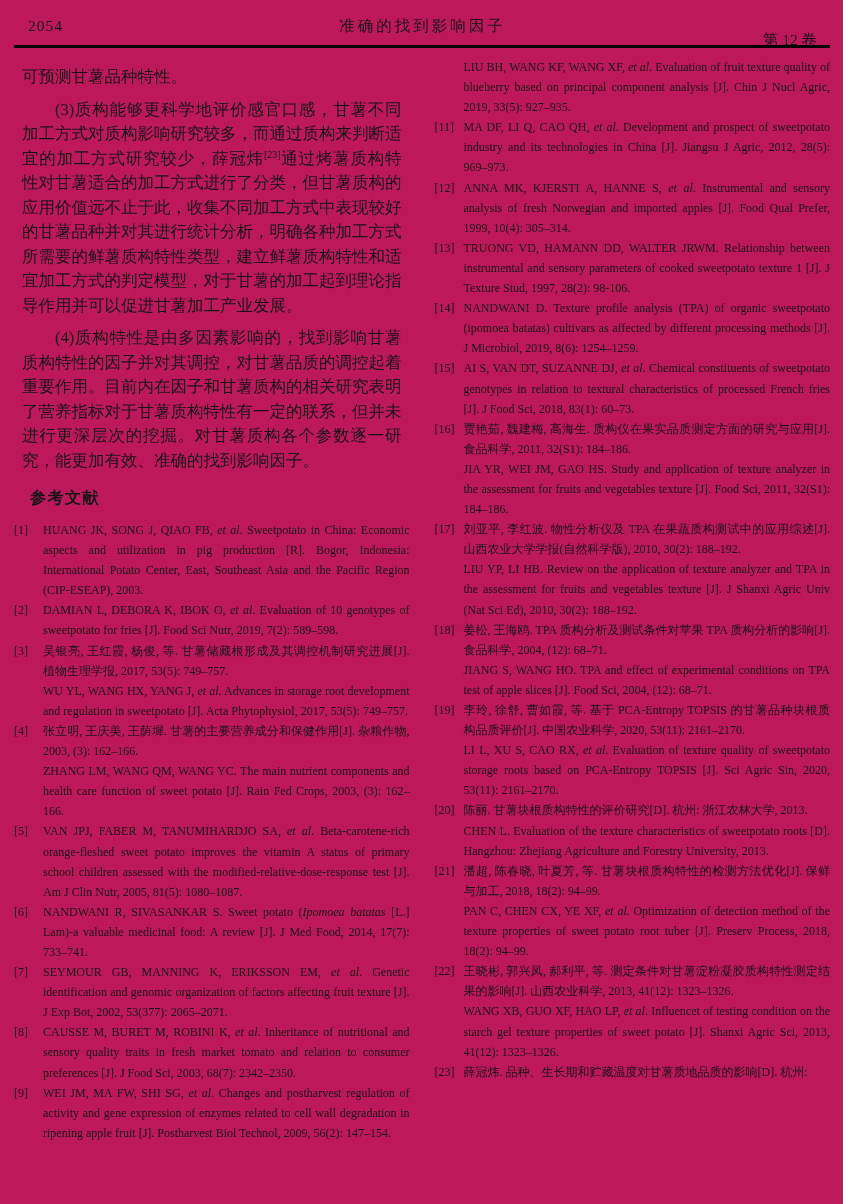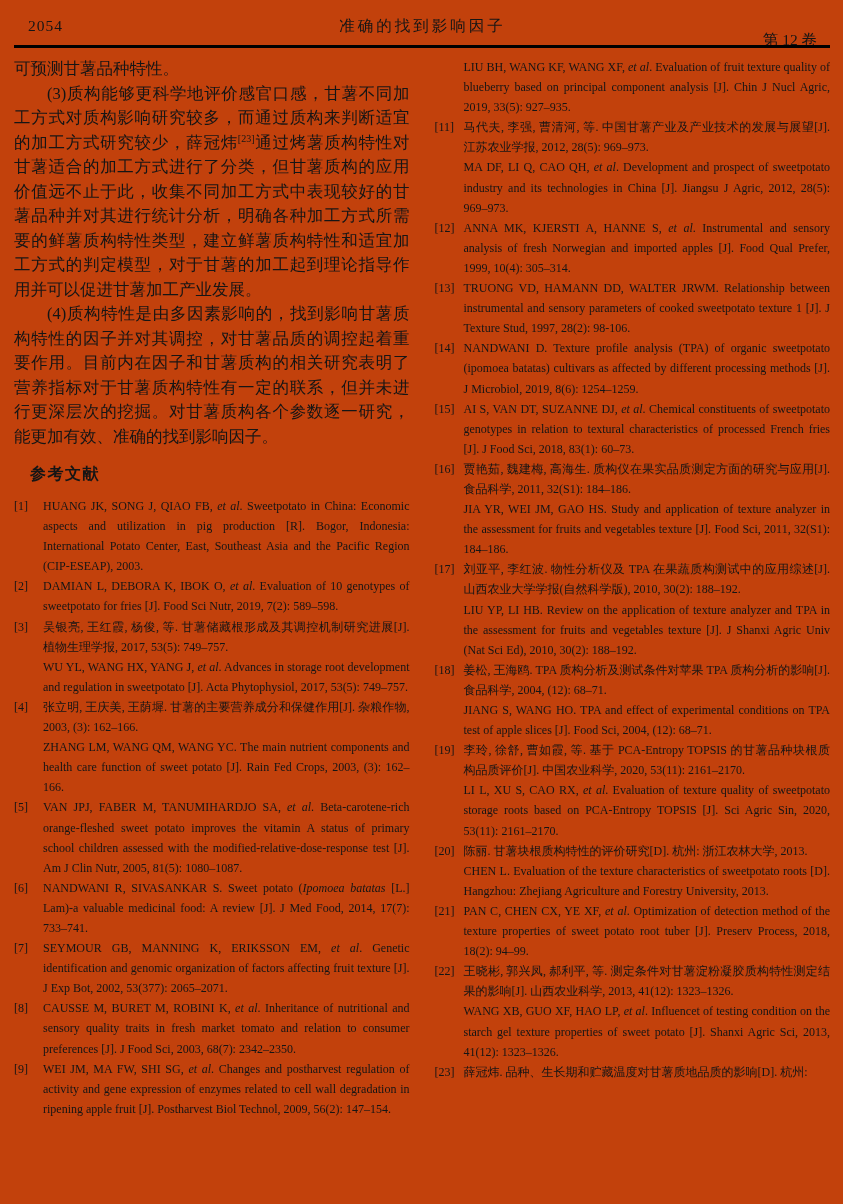--- a/index.html
+++ b/index.html
@@ -1,31 +1,31 @@
 <!DOCTYPE html>
 <html><head>
 <meta charset="utf-8">
 <style>
   html,body { margin:0; padding:0; background:#e8e8e8; }
   .page {
-    width:843px; height:1204px; margin:0 auto; background:#c2410c;
+    width:843px; height:1204px; margin:0 auto; background:#be185d;
     position:relative; overflow:hidden; color:#151515;
     font-family:"Liberation Serif","DejaVu Serif",serif;
   }
   
   .hdr { position:absolute; top:16px; left:28px; right:26px; height:22px; font-size:15.5px; }
   .hdr .pgno { position:absolute; left:0; top:1px; letter-spacing:1px; }
   .hdr .jtitle { position:absolute; left:0; right:0; top:0; text-align:center; letter-spacing:3px; font-size:15.5px; }
   .hdr .vol { position:absolute; right:0; top:14px; }
   .rule { position:absolute; top:45px; left:14px; right:13px; height:3px; background:#000; }
   
   .cols { position:absolute; top:57px; left:14px; right:13px; display:flex; gap:25px; }
   .col { flex:1; min-width:0; }
   
-  .para { margin:0; font-size:16.5px; line-height:24.5px; text-align:justify; }
+  .para { margin:8px; font-size:16.5px; line-height:24.5px; text-align:justify; }
   .para.indent { text-indent:2em; }
   .para sup { font-size:10px; line-height:0; }
   
   .refs-heading {
     font-family:"Liberation Sans","DejaVu Sans",sans-serif;
     font-weight:bold; font-size:16px; letter-spacing:1.5px; margin:15px 0 11px 16px;
   }
   .refs { font-size:12px; line-height:20.1px; }
   .ref { display:flex; align-items:flex-start; }
   .ref-num { flex:0 0 29px; }
@@ -115,21 +115,20 @@
       <div class="refs" id="refs-right">
           <div class="ref">
             <span class="ref-num"></span>
             <div class="ref-body">
               <div class="ref-block"><span>LIU BH, WANG KF, WANG XF, </span><span class="it">et al</span><span>. Evaluation of fruit texture quality of blueberry based on principal component analysis [J]. Chin J Nucl Agric, 2019, 33(5): 927–935.</span></div>
             </div>
           </div>
           <div class="ref">
             <span class="ref-num">[11]</span>
             <div class="ref-body">
-              <div class="ref-block"><span>马代夫, 李强, 曹清河, 等. 中国甘薯产业及产业技术的发展与展望[J]. 江苏农业学报, 2012, 28(5): 969–973.</span></div>
               <div class="ref-block"><span>MA DF, LI Q, CAO QH, </span><span class="it">et al</span><span>. Development and prospect of sweetpotato industry and its technologies in China [J]. Jiangsu J Agric, 2012, 28(5): 969–973.</span></div>
             </div>
           </div>
           <div class="ref">
             <span class="ref-num">[12]</span>
             <div class="ref-body">
               <div class="ref-block"><span>ANNA MK, KJERSTI A, HANNE S, </span><span class="it">et al</span><span>. Instrumental and sensory analysis of fresh Norwegian and imported apples [J]. Food Qual Prefer, 1999, 10(4): 305–314.</span></div>
             </div>
           </div>
           <div class="ref">
@@ -181,20 +180,21 @@
           <div class="ref">
             <span class="ref-num">[20]</span>
             <div class="ref-body">
               <div class="ref-block"><span>陈丽. 甘薯块根质构特性的评价研究[D]. 杭州: 浙江农林大学, 2013.</span></div>
               <div class="ref-block"><span>CHEN L. Evaluation of the texture characteristics of sweetpotato roots [D]. Hangzhou: Zhejiang Agriculture and Forestry University, 2013.</span></div>
             </div>
           </div>
           <div class="ref">
             <span class="ref-num">[21]</span>
             <div class="ref-body">
+              <div class="ref-block"><span>潘超, 陈春晓, 叶夏芳, 等. 甘薯块根质构特性的检测方法优化[J]. 保鲜与加工, 2018, 18(2): 94–99.</span></div>
               <div class="ref-block"><span>PAN C, CHEN CX, YE XF, </span><span class="it">et al</span><span>. Optimization of detection method of the texture properties of sweet potato root tuber [J]. Preserv Process, 2018, 18(2): 94–99.</span></div>
             </div>
           </div>
           <div class="ref">
             <span class="ref-num">[22]</span>
             <div class="ref-body">
               <div class="ref-block"><span>王晓彬, 郭兴凤, 郝利平, 等. 测定条件对甘薯淀粉凝胶质构特性测定结果的影响[J]. 山西农业科学, 2013, 41(12): 1323–1326.</span></div>
               <div class="ref-block"><span>WANG XB, GUO XF, HAO LP, </span><span class="it">et al</span><span>. Influencet of testing condition on the starch gel texture properties of sweet potato [J]. Shanxi Agric Sci, 2013, 41(12): 1323–1326.</span></div>
             </div>
           </div>

